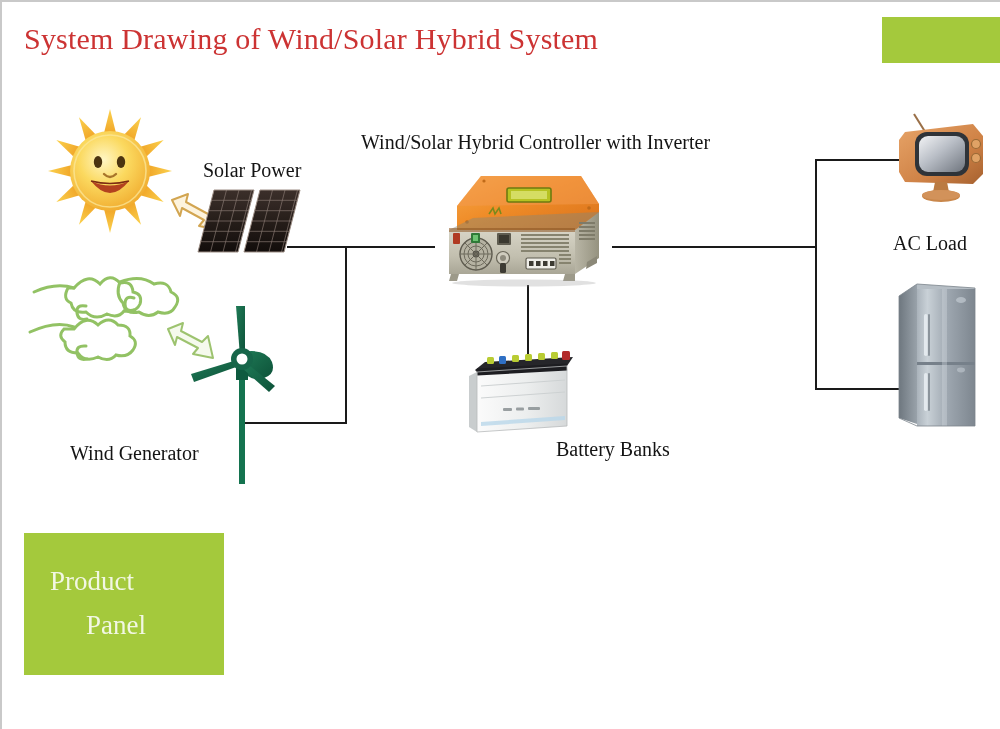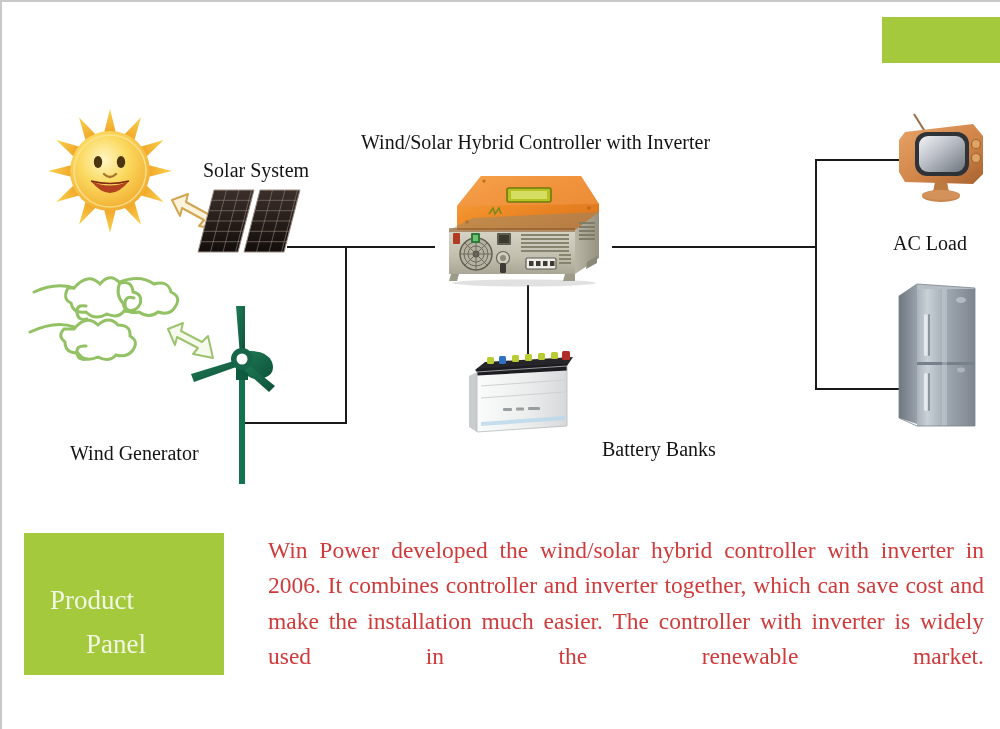--- a/index.html
+++ b/index.html
@@ -38,21 +38,21 @@
     position:absolute;
     color:#141414;
     font-size:20px;
     line-height:24px;
     white-space:nowrap;
   }
   #lbl-solar{left:201px;top:156px;}
   #lbl-controller{left:359px;top:128px;}
   #lbl-ac{left:891px;top:229px;}
   #lbl-wind{left:68px;top:439px;}
-  #lbl-battery{left:600px;top:435px;text-align:center;}
+  #lbl-battery{left:554px;top:435px;text-align:center;}
 
   
   .wire{position:absolute;background:#1a1a1a;}
   .wire-h{height:2px;}
   .wire-v{width:2px;}
 
   
   #sun{position:absolute;left:38px;top:104px;width:140px;height:130px;}
 
   
@@ -85,21 +85,20 @@
     position:absolute;left:22px;top:531px;
     width:200px;height:142px;
     background:#a4c93c;
   }
   #review-box .rl{
     position:absolute;
     color:#f2f7e4;
     font-size:27px;
     line-height:32px;
     white-space:nowrap;
-    margin-top:19px;
   }
   #review-line1{left:26px;top:32px;}
   #review-line2{left:62px;top:76px;}
 
   #review-text{
     position:absolute;left:266px;top:531px;
     width:716px;
     color:#cf3b3b;
     font-size:23.5px;
     line-height:35.4px;
@@ -107,20 +106,21 @@
     text-justify:inter-word;
   }
   #review-text::after{content:"";display:inline-block;width:100%;}
 </style>
 </head>
 <body>
 
 <div id="slide">
 
   <div id="title-accent"></div>
+  <div id="title">System Drawing of Wind/Solar Hybrid System</div>
 
   <div class="wire wire-h" style="left:285px;top:244px;width:60px;"></div>
 
   <div class="wire wire-v" style="left:343px;top:244px;height:178px;"></div>
 
   <div class="wire wire-h" style="left:240px;top:420px;width:105px;"></div>
 
   <div class="wire wire-h" style="left:343px;top:244px;width:90px;"></div>
 
   <div class="wire wire-h" style="left:610px;top:244px;width:205px;"></div>
@@ -236,21 +236,21 @@
           <line x1="65.3" y1="18.3" x2="105.3" y2="18.3"></line>
           <line x1="62.7" y1="28.7" x2="102.7" y2="28.7"></line>
           <line x1="60" y1="39" x2="100" y2="39"></line>
           <line x1="57.3" y1="49.3" x2="97.3" y2="49.3"></line>
           <line x1="54.7" y1="59.7" x2="94.7" y2="59.7"></line>
         </g>
         <polygon points="68,8 108,8 92,70 52,70" fill="none" stroke="#9c8d84" stroke-width="1"></polygon>
       </g>
     </svg>
   </div>
-  <div class="lbl" id="lbl-solar">Solar System</div>
+  <div class="lbl" id="lbl-solar">Solar Power</div>
 
   <div id="wind-swirls">
     <svg viewBox="0 0 175 110" width="175" height="110">
       <g fill="none" stroke="#8dbf5c" stroke-width="3" stroke-linecap="round" opacity=".95">
 
         <path d="M6,22 q22,-10 40,-4"></path>
         <path d="M46,18 q14,-16 26,-4 q10,-12 20,-1 q12,-3 13,9 q10,2 7,12 q-4,9 -16,7 q-6,8 -17,3 q-12,7 -21,-2 q-13,2 -15,-9 q-9,-4 -3,-15 z"></path>
         <path d="M58,36 q-10,-2 -9,7 q1,8 10,6"></path>
 
         <path d="M92,12 q20,-8 34,2 q14,-4 17,8 q11,5 4,15 q-5,9 -17,5 q-9,7 -19,0 q-14,3 -16,-9 q-8,-8 -3,-21 z"></path>
@@ -501,15 +501,14 @@
       <rect x="47" y="11" width="5" height="137" fill="#d6dde2" opacity=".35"></rect>
 
       <path d="M4,18 L22,6 L80,10 L80,148 L22,148 L4,140 Z" fill="none" stroke="#7b848c" stroke-width="0.8"></path>
     </svg>
   </div>
 
   <div id="review-box">
     <span class="rl" id="review-line1">Product</span>
     <span class="rl" id="review-line2">Panel</span>
   </div>
-  <div id="review-text">Win Power developed the wind/solar hybrid controller with inverter in 2006. It combines controller and inverter together, which can save cost and make the installation much easier. The controller with inverter is widely used in the renewable market.</div>
 
 </div>
 
 </body></html>

